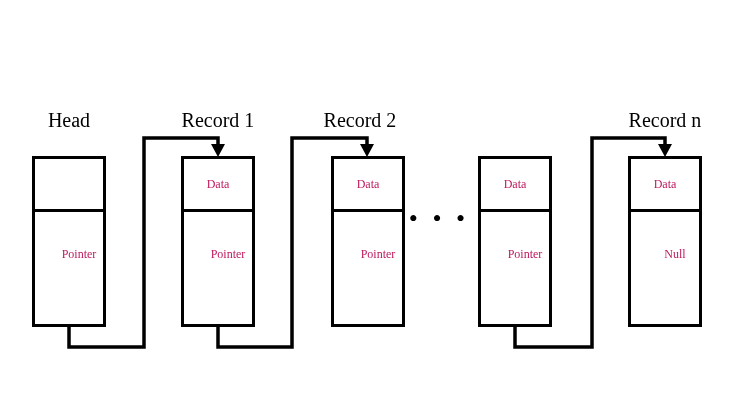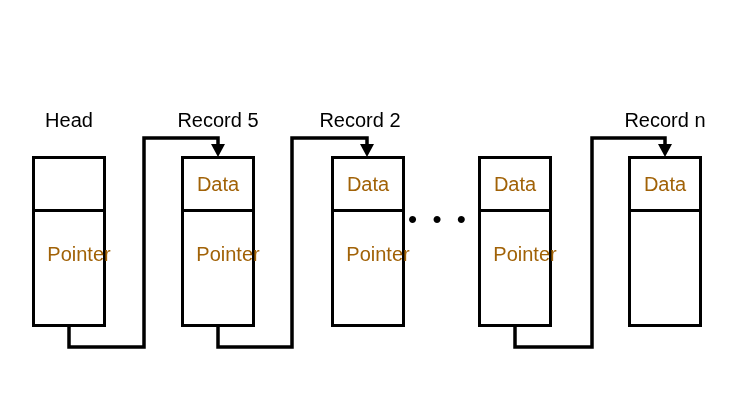--- a/index.html
+++ b/index.html
@@ -1,21 +1,21 @@
 <!DOCTYPE html>
 <html><head>
 <meta charset="utf-8">
 <style>
   html, body { margin: 0; padding: 0; background: #ffffff; }
   #canvas {
     position: relative;
     width: 733px;
     height: 411px;
     background: #ffffff;
-    font-family: Liberation Sans, sans-serif;
+    font-family: Liberation Serif, serif;
     color: #000000;
     overflow: hidden;
   }
   .wires {
     position: absolute;
     top: 0; left: 0;
   }
   .node-label {
     position: absolute;
     top: 109px;
@@ -31,22 +31,22 @@
     top: 156px;
     width: 68px;   
     height: 165px; 
     border: 3px solid #000000;
     background: #ffffff;
   }
   .cell {
     display: flex;
     align-items: center;
     justify-content: center;
-    font-size: 20px;
-    color: #a16207;
+    font-size: 12px;
+    color: #be185d;
     white-space: nowrap;
   }
   .cell-top {
     height: 50px;
     border-bottom: 3px solid #000000;
   }
   .cell-bottom {
     height: 84px;
     margin-left: 20px;
   }
@@ -74,21 +74,21 @@
       <path d="M515 327 L515 347 L592 347 L592 138 L665 138 L665 148"></path>
     </g>
     <g fill="#000000" stroke="none">
       <path d="M211 144 L225 144 L218 157 Z"></path>
       <path d="M360 144 L374 144 L367 157 Z"></path>
       <path d="M658 144 L672 144 L665 157 Z"></path>
     </g>
   </svg>
 
   <div class="node-label" style="left:-6px">Head</div>
-  <div class="node-label" style="left:143px">Record 5</div>
+  <div class="node-label" style="left:143px">Record 1</div>
   <div class="node-label" style="left:285px">Record 2</div>
   <div class="node-label" style="left:590px">Record n</div>
 
   <div class="node-box" style="left:32px">
     <div class="cell cell-top"></div>
     <div class="cell cell-bottom">Pointer</div>
   </div>
 
   <div class="node-box" style="left:181px">
     <div class="cell cell-top">Data</div>
@@ -100,17 +100,18 @@
     <div class="cell cell-bottom">Pointer</div>
   </div>
 
   <div class="node-box" style="left:478px">
     <div class="cell cell-top">Data</div>
     <div class="cell cell-bottom">Pointer</div>
   </div>
 
   <div class="node-box" style="left:628px">
     <div class="cell cell-top">Data</div>
+    <div class="cell cell-bottom">Null</div>
   </div>
 
   <div class="ellipsis">• • •</div>
 
 </div>
 
 </body></html>

